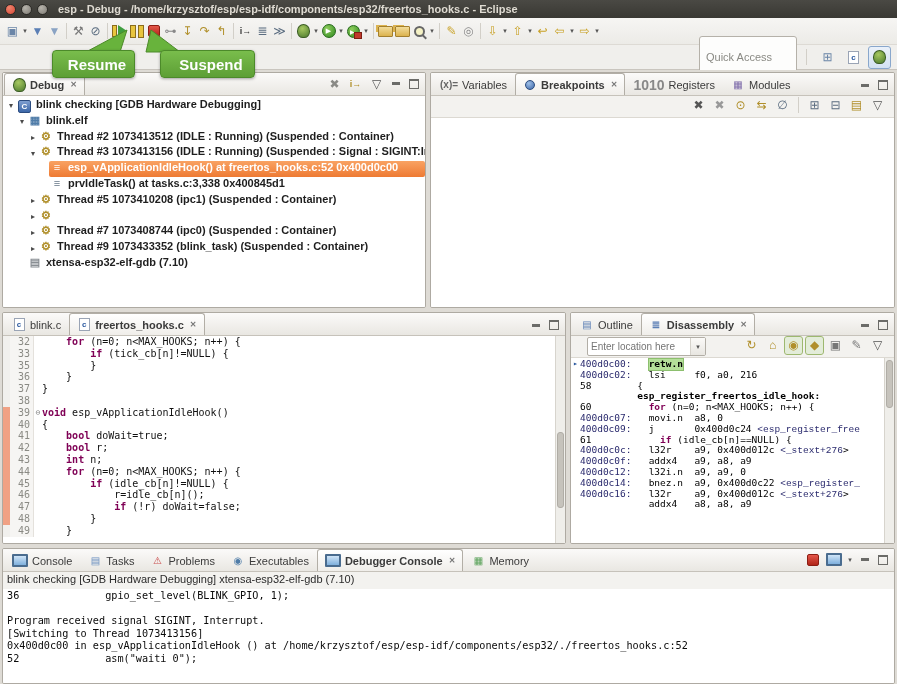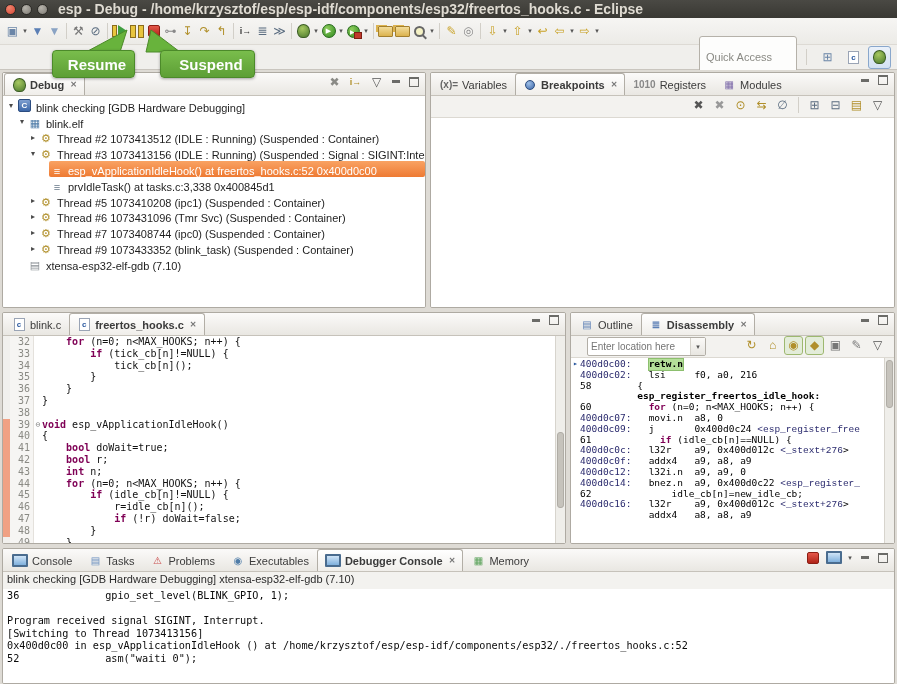--- a/index.html
+++ b/index.html
@@ -1,17 +1,17 @@
 <!DOCTYPE html>
 <html><head>
 <meta charset="utf-8">
 <style>
   html,body{margin:0;padding:0;}
   body{width:897px;height:684px;overflow:hidden;background:#e9e7e2;font-family:"Liberation Sans",sans-serif;position:relative;}
-  .titlebar{height:18px;background:linear-gradient(#4a4944,#393833);color:#e8e4da;display:flex;align-items:center;padding:0 5px;font-size:14px;}
+  .titlebar{height:18px;background:linear-gradient(#4a4944,#393833);color:#e8e4da;display:flex;align-items:center;padding:0 5px;font-size:11px;}
   .wbtns{display:flex;gap:5px;margin-right:10px;align-items:center;}
   .wbtn{width:11px;height:11px;border-radius:50%;border:1px solid #2b2a26;box-sizing:border-box;}
   .wbtn.close{background:radial-gradient(circle at 35% 30%,#f0836c,#d64937);}
   .wbtn.gray{background:radial-gradient(circle at 35% 30%,#b6b3ab,#7e7b74);}
   .wtitle{font-weight:bold;color:#dfdbd2;white-space:nowrap;overflow:hidden;}
   .trow1{height:26px;background:linear-gradient(#f6f5f3,#ecebe7);display:flex;align-items:center;padding:0 4px;border-bottom:1px solid #dddad4;}
   .trow2{height:24px;background:#f0efec;display:flex;align-items:center;justify-content:flex-end;padding:0 6px;gap:6px;border-bottom:1px solid #c9c5be;}
   .ticon{min-width:17px;height:17px;display:inline-flex;align-items:center;justify-content:center;font-size:12px;border-radius:2px;position:relative;}
   .dd{width:8px;font-size:7px;color:#555;display:inline-flex;justify-content:center;align-items:center;height:17px;}
   .tsep{width:1px;height:16px;background:#d2cfc8;margin:0 3px;}
@@ -35,36 +35,36 @@
   .k-cfile::before{content:"c";width:9px;height:11px;background:#fff;border:1px solid #9aa4b5;font-size:8px;color:#2c5aa0;display:flex;align-items:center;justify-content:center;font-weight:bold;}
   .k-launchC::before{content:"C";width:11px;height:11px;background:linear-gradient(#7f9fd0,#3c67a8);color:#fff;border:1px solid #2b4c80;font-size:8px;font-weight:bold;display:flex;align-items:center;justify-content:center;border-radius:2px;}
   .k-bp::before{content:"";width:8px;height:8px;border-radius:50%;background:radial-gradient(circle at 35% 30%,#9fc0e8,#3c67a8);border:1px solid #2b4c80;}
   .pressed{background:#e3ecd9;outline:1px solid #9db86f;border-radius:2px;}
   
   .callout{position:absolute;background:linear-gradient(#79bd4c,#5d9f35);border:1px solid #4c8a2a;border-radius:4px;color:#fff;font-size:15px;font-weight:bold;display:flex;align-items:center;justify-content:center;z-index:50;box-shadow:0 1px 3px rgba(0,0,0,.35);padding-left:7px;}
   #arrow-overlay{position:absolute;left:0;top:0;z-index:49;pointer-events:none;}
   
   .workspace{position:relative;width:897px;height:616px;background:#dedbd5;}
   .panel{position:absolute;background:#f3f2ef;border:1px solid #aeaaa2;border-radius:2px;box-sizing:border-box;overflow:hidden;display:flex;flex-direction:column;}
-  .ptabbar{height:22px;display:flex;align-items:flex-start;background:linear-gradient(#fbfaf9,#e9e7e2);border-bottom:1px solid #c6c2ba;padding-left:1px;flex-shrink:0;}
+  .ptabbar{height:22px;display:flex;align-items:flex-end;background:linear-gradient(#fbfaf9,#e9e7e2);border-bottom:1px solid #c6c2ba;padding-left:1px;flex-shrink:0;}
   .ptab{height:21px;display:flex;align-items:center;gap:4px;padding:0 7px;font-size:11px;color:#3b3b3b;border:1px solid transparent;border-bottom:none;border-radius:3px 3px 0 0;white-space:nowrap;cursor:default;}
   .ptab.sel{background:linear-gradient(#ffffff,#f0eeea);border-color:#b2aea6;font-weight:bold;}
   .tclose{font-size:8px;color:#777;margin-left:2px;}
   .picons{margin-left:auto;display:flex;align-items:center;gap:4px;padding:0 4px 3px 0;color:#555;}
   .pico{min-width:14px;height:14px;display:inline-flex;align-items:center;justify-content:center;font-size:10px;color:#6b6b68;}
   .min-g::before{content:"";width:8px;height:3px;background:#6b6b68;}
   .max-g::before{content:"";width:8px;height:7px;border:1px solid #6b6b68;border-top:2px solid #6b6b68;}
   .actionbar{height:21px;display:flex;align-items:center;background:#f3f2ef;border-bottom:1px solid #dcd9d2;padding:0 4px;gap:3px;flex-shrink:0;}
   .pbody{flex:1;background:#fff;overflow:hidden;position:relative;}
   
   .tree{font-size:11px;color:#1e1e1e;padding-top:2px;}
   .trowi{height:15.8px;display:flex;align-items:center;white-space:nowrap;overflow:hidden;}
   .tarrow{width:10px;font-size:8px;color:#4a4a4a;text-align:center;flex-shrink:0;}
   .tico{width:16px;display:inline-flex;justify-content:center;align-items:center;flex-shrink:0;font-size:11px;}
-  .tnode{display:flex;align-items:flex-end;height:15.8px;flex:1;min-width:0;}
+  .tnode{display:flex;align-items:flex-start;height:15.8px;flex:1;min-width:0;font-weight:bold;}
   .tlabel{padding:0 3px;overflow:hidden;}
   .trowi.sel .tnode{background:linear-gradient(#f9a263,#ee7a33);border-radius:2px;color:#fff;}
   .trowi.sel .tico{color:#fff;}
   
   .edline{display:flex;height:11.8px;line-height:11.8px;font-family:"DejaVu Sans Mono",monospace;font-size:10px;}
   .rulcell{width:7px;background:#f1f0ed;flex-shrink:0;}
   .rulcell.mark{background:#f0a184;}
   .numcell{width:20px;background:#f6f5f3;color:#8a8a84;text-align:right;padding-right:3px;flex-shrink:0;border-right:1px solid #e4e1dc;}
   .foldcell{width:8px;color:#888;font-size:8px;text-align:center;flex-shrink:0;background:#fff;}
   .codecell{white-space:pre;color:#111;}
@@ -231,21 +231,20 @@
             <span class="tarrow">▸</span>
             <span class="tnode">
               <span class="tico tico" style="color: rgb(176, 143, 42);">⚙</span>
               <span class="tlabel">Thread #5 1073410208 (ipc1) (Suspended : Container)</span>
             </span>
           </div>
           <div class="trowi" style="padding-left: 25px;">
             <span class="tarrow">▸</span>
             <span class="tnode">
               <span class="tico tico" style="color: rgb(176, 143, 42);">⚙</span>
-              <span class="tlabel">Thread #6 1073431096 (Tmr Svc) (Suspended : Container)</span>
             </span>
           </div>
           <div class="trowi" style="padding-left: 25px;">
             <span class="tarrow">▸</span>
             <span class="tnode">
               <span class="tico tico" style="color: rgb(176, 143, 42);">⚙</span>
               <span class="tlabel">Thread #7 1073408744 (ipc0) (Suspended : Container)</span>
             </span>
           </div>
           <div class="trowi" style="padding-left: 25px;">
@@ -271,21 +270,21 @@
           <div class="ptab">
             <span class="ticon k-text tabico" style="color: rgb(102, 102, 102); min-width: 14px; height: 14px; font-size: 10px;">(x)=</span>
             <span>Variables</span>
           </div>
           <div class="ptab sel">
             <span class="ticon k-bp tabico" style="min-width: 14px; height: 14px; font-size: 10px;"></span>
             <span>Breakpoints</span>
             <span class="tclose">✕</span>
           </div>
           <div class="ptab">
-            <span class="ticon k-text tabico" style="color: rgb(136, 136, 136); min-width: 14px; height: 14px; font-size: 10px;">1010</span>
+            <span class="ticon k-text tabico" style="color: rgb(136, 136, 136); min-width: 14px; height: 14px; font-size: 14px;">1010</span>
             <span>Registers</span>
           </div>
           <div class="ptab">
             <span class="ticon tabico" style="color: rgb(123, 104, 168); min-width: 14px; height: 14px; font-size: 10px;">▦</span>
             <span>Modules</span>
           </div>
         </span>
       <span class="picons">
           <span class="pico min-g"></span>
           <span class="pico max-g"></span>
@@ -332,26 +331,20 @@
             <span class="rulcell"></span>
             <span class="numcell">32</span>
             <span class="foldcell"></span>
             <span class="codecell">    <span class="kw">for</span> (n=0; n&lt;MAX_HOOKS; n++) {</span>
           </div>
           <div class="edline">
             <span class="rulcell"></span>
             <span class="numcell">33</span>
             <span class="foldcell"></span>
             <span class="codecell">        <span class="kw">if</span> (tick_cb[n]!=NULL) {</span>
-          </div>
-          <div class="edline">
-            <span class="rulcell"></span>
-            <span class="numcell">34</span>
-            <span class="foldcell"></span>
-            <span class="codecell">            tick_cb[n]();</span>
           </div>
           <div class="edline">
             <span class="rulcell"></span>
             <span class="numcell">35</span>
             <span class="foldcell"></span>
             <span class="codecell">        }</span>
           </div>
           <div class="edline">
             <span class="rulcell"></span>
             <span class="numcell">36</span>
@@ -483,21 +476,20 @@
           <div class="disline"><span class="pcm"> </span><span class="">58        {</span></div>
           <div class="disline"><span class="pcm"> </span><span class="dlbl">          esp_register_freertos_idle_hook:</span></div>
           <div class="disline"><span class="pcm"> </span><span class="">60          <span class="kw">for</span> (n=0; n&lt;MAX_HOOKS; n++) {</span></div>
           <div class="disline"><span class="pcm"> </span><span class="daddr">400d0c07:   </span><span class="dmn">movi.n  a8, 0</span></div>
           <div class="disline"><span class="pcm"> </span><span class="daddr">400d0c09:   </span><span class="dmn">j       0x400d0c24 <span class="sym">&lt;esp_register_free</span></span></div>
           <div class="disline"><span class="pcm"> </span><span class="">61            <span class="kw">if</span> (idle_cb[n]==NULL) {</span></div>
           <div class="disline"><span class="pcm"> </span><span class="daddr">400d0c0c:   </span><span class="dmn">l32r    a9, 0x400d012c <span class="sym">&lt;_stext+276</span>&gt;</span></div>
           <div class="disline"><span class="pcm"> </span><span class="daddr">400d0c0f:   </span><span class="dmn">addx4   a9, a8, a9</span></div>
           <div class="disline"><span class="pcm"> </span><span class="daddr">400d0c12:   </span><span class="dmn">l32i.n  a9, a9, 0</span></div>
           <div class="disline"><span class="pcm"> </span><span class="daddr">400d0c14:   </span><span class="dmn">bnez.n  a9, 0x400d0c22 <span class="sym">&lt;esp_register_</span></span></div>
-          <div class="disline"><span class="pcm"> </span><span class="">62              idle_cb[n]=new_idle_cb;</span></div>
           <div class="disline"><span class="pcm"> </span><span class="daddr">400d0c16:   </span><span class="dmn">l32r    a9, 0x400d012c <span class="sym">&lt;_stext+276</span>&gt;</span></div>
           <div class="disline"><span class="pcm"> </span><span class="daddr">            </span><span class="dmn">addx4   a8, a8, a9</span></div>
         </div>
       <div class="scol">
           <div class="sthumb" style="top:2px;height:46px;"></div>
         </div>
     </div>
   </div>
 
   <div class="panel" style="left:2px;top:478px;width:893px;height:136px;">

